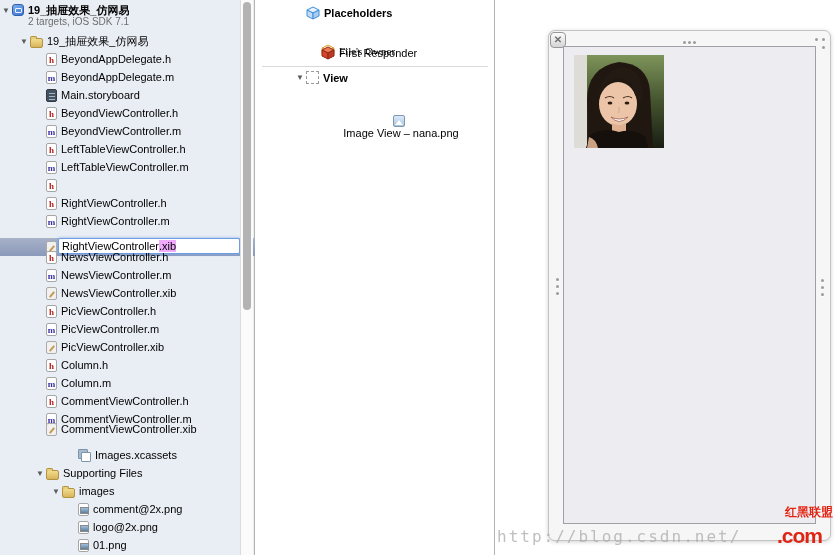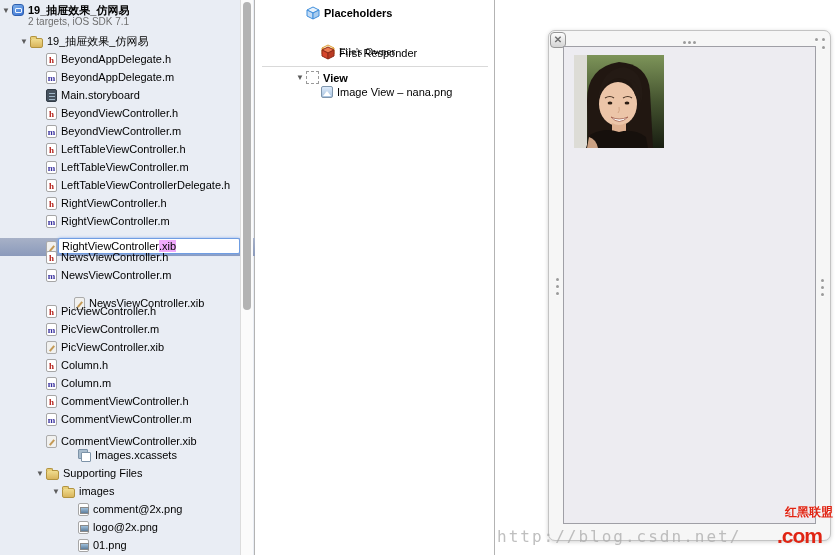--- a/index.html
+++ b/index.html
@@ -140,21 +140,20 @@
         <div class="nav-row" style="top: 158px;">
           <span class="pad" style="width: 34px;"></span>
           <span class="twisty"></span>
           <span class="icon ic-m ic-page">m</span>
           <span class="nav-label">LeftTableViewController.m</span>
         </div>
         <div class="nav-row" style="top: 176px;">
           <span class="pad" style="width: 34px;"></span>
           <span class="twisty"></span>
           <span class="icon ic-h ic-page">h</span>
-          <span class="nav-label">LeftTableViewControllerDelegate.h</span>
         </div>
         <div class="nav-row" style="top: 194px;">
           <span class="pad" style="width: 34px;"></span>
           <span class="twisty"></span>
           <span class="icon ic-h ic-page">h</span>
           <span class="nav-label">RightViewController.h</span>
         </div>
         <div class="nav-row" style="top: 212px;">
           <span class="pad" style="width: 34px;"></span>
           <span class="twisty"></span>
@@ -175,21 +174,21 @@
           <span class="twisty"></span>
           <span class="icon ic-h ic-page">h</span>
           <span class="nav-label">NewsViewController.h</span>
         </div>
         <div class="nav-row" style="top: 266px;">
           <span class="pad" style="width: 34px;"></span>
           <span class="twisty"></span>
           <span class="icon ic-m ic-page">m</span>
           <span class="nav-label">NewsViewController.m</span>
         </div>
-        <div class="nav-row" style="top: 294px; padding-left: 28px;">
+        <div class="nav-row" style="top: 284px;">
           <span class="pad" style="width: 34px;"></span>
           <span class="twisty"></span>
           <span class="icon ic-xib"></span>
           <span class="nav-label">NewsViewController.xib</span>
         </div>
         <div class="nav-row" style="top: 302px;">
           <span class="pad" style="width: 34px;"></span>
           <span class="twisty"></span>
           <span class="icon ic-h ic-page">h</span>
           <span class="nav-label">PicViewController.h</span>
@@ -223,21 +222,21 @@
           <span class="twisty"></span>
           <span class="icon ic-h ic-page">h</span>
           <span class="nav-label">CommentViewController.h</span>
         </div>
         <div class="nav-row" style="top: 410px;">
           <span class="pad" style="width: 34px;"></span>
           <span class="twisty"></span>
           <span class="icon ic-m ic-page">m</span>
           <span class="nav-label">CommentViewController.m</span>
         </div>
-        <div class="nav-row" style="top: 432px;">
+        <div class="nav-row" style="top: 420px;">
           <span class="pad" style="width: 34px;"></span>
           <span class="twisty"></span>
           <span class="icon ic-xib"></span>
           <span class="nav-label">CommentViewController.xib</span>
         </div>
         <div class="nav-row" style="top: 446px; margin-left: 32px;">
           <span class="pad" style="width: 34px;"></span>
           <span class="twisty"></span>
           <span class="icon ic-xcassets"></span>
           <span class="nav-label">Images.xcassets</span>
@@ -315,21 +314,21 @@
             </svg>
           </span>
           <span class="nav-label">First Responder</span>
         </div>
         <div class="dock-row bold" style="top: 68px;">
           <span class="pad" style="width: 14px;"></span>
           <span class="twisty">▼</span>
           <span class="icon ic-view"></span>
           <span class="nav-label">View</span>
         </div>
-        <div class="dock-row" style="top: 82px;">
+        <div class="dock-row" style="top: 102px; flex-direction: column;">
           <span class="pad" style="width: 29px;"></span>
           <span class="twisty"></span>
           <span class="icon ic-imageview"></span>
           <span class="nav-label">Image View – nana.png</span>
         </div>
       </div>
     <div class="dock-sep"></div>
   </div>
 
   <div class="canvas">

